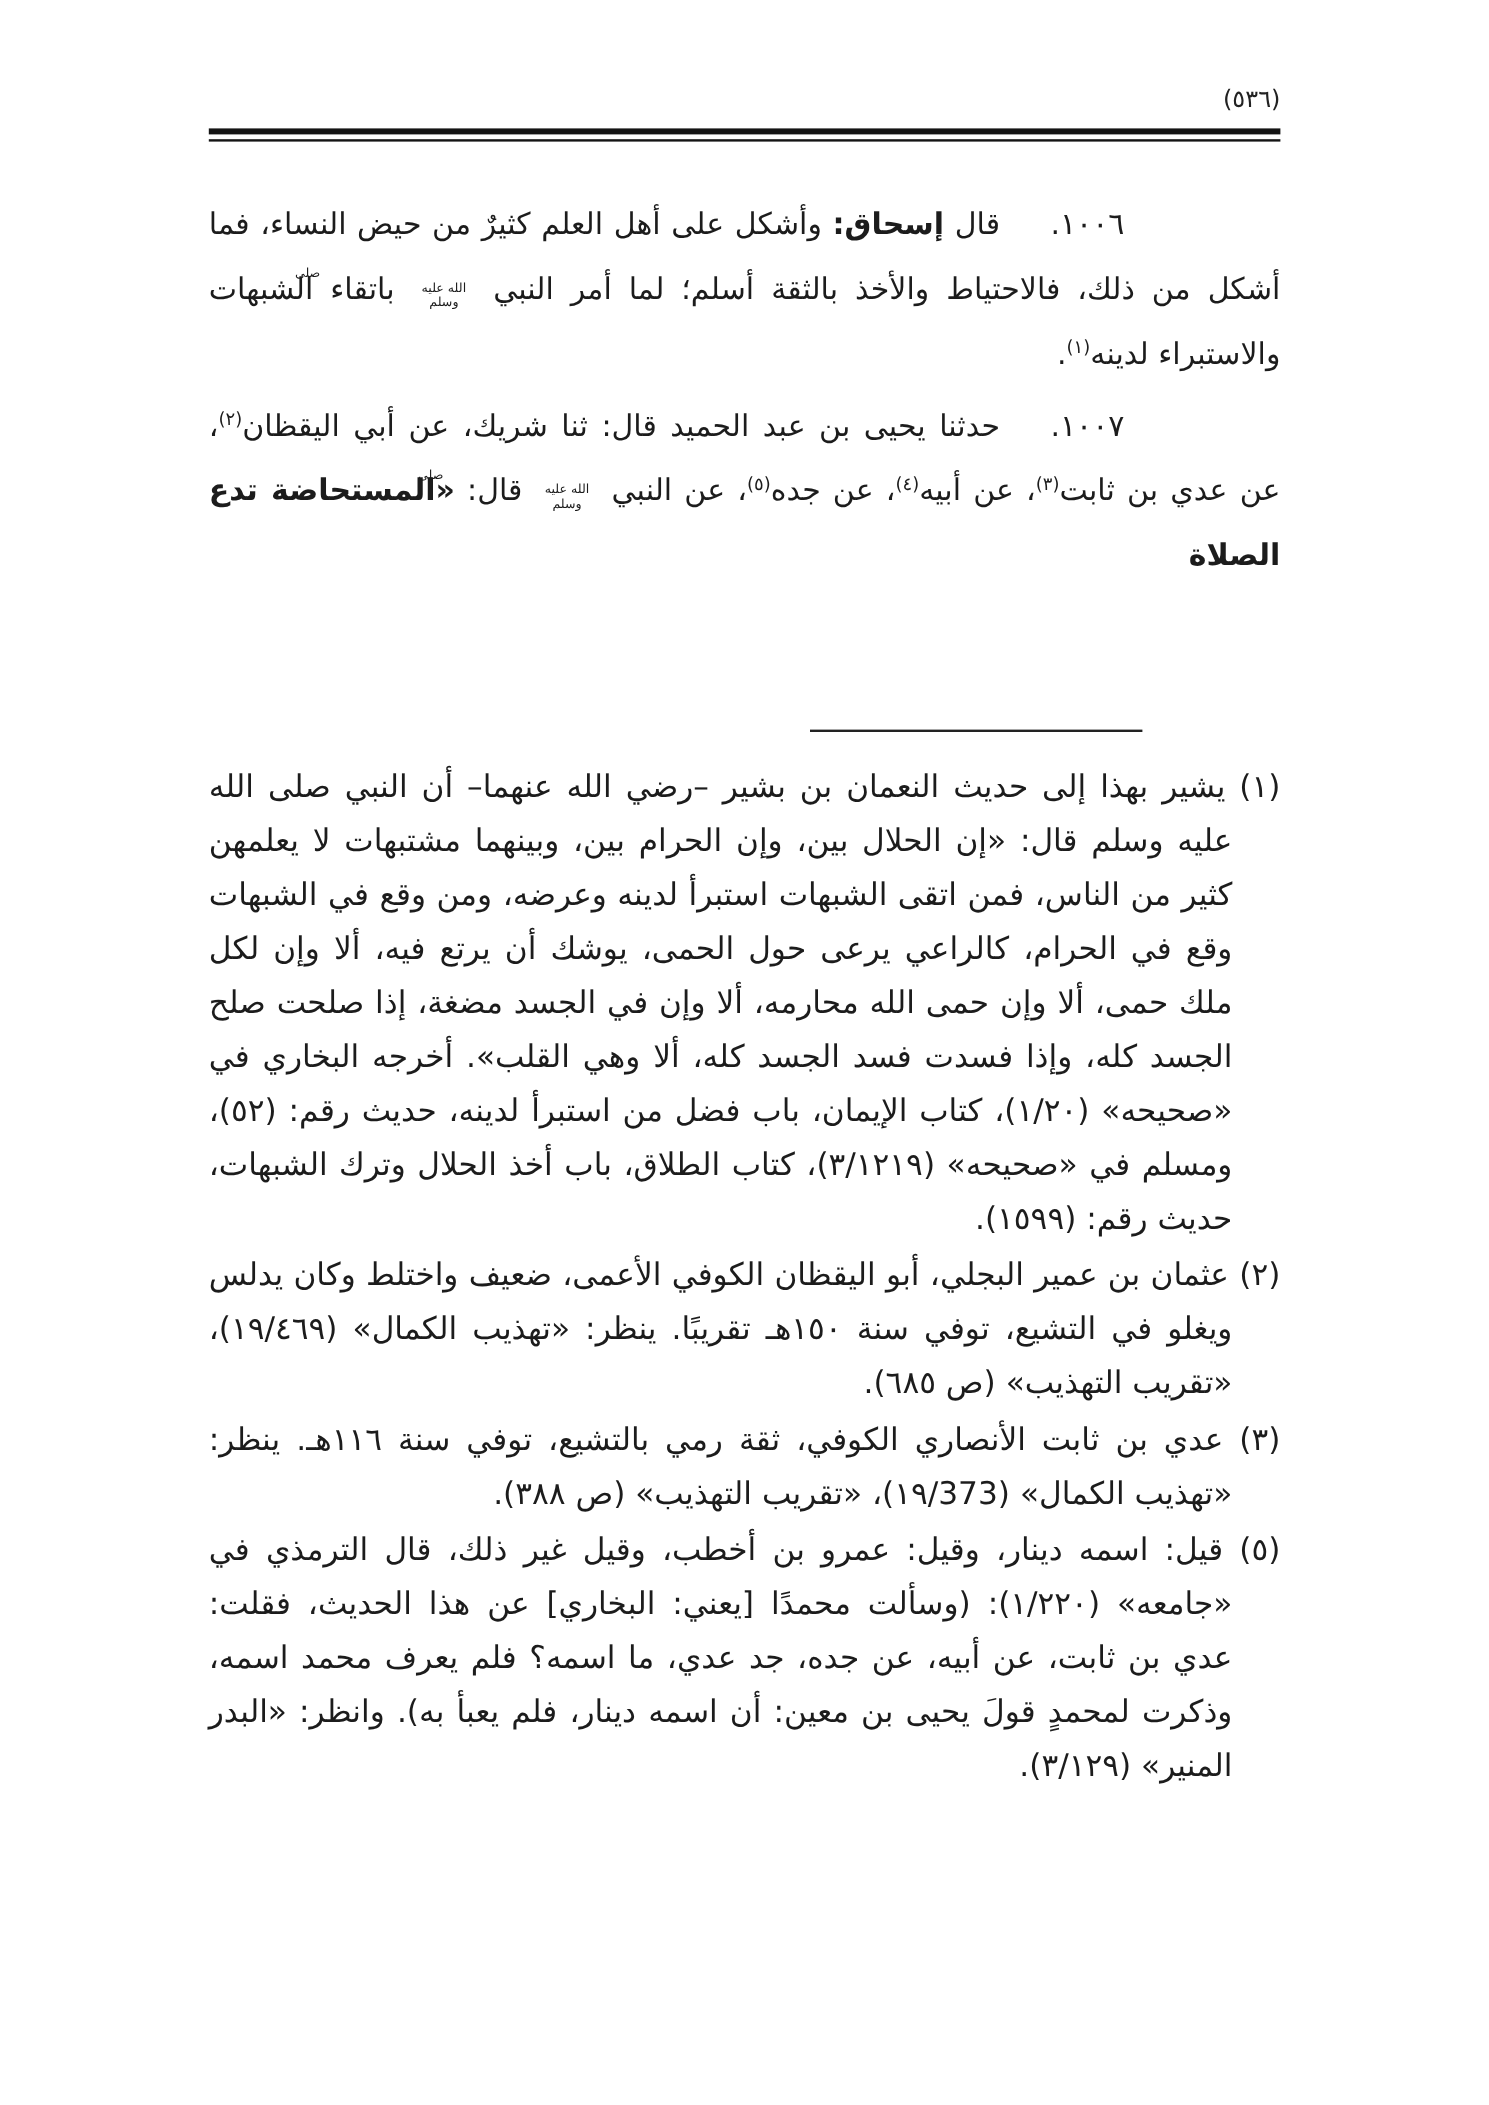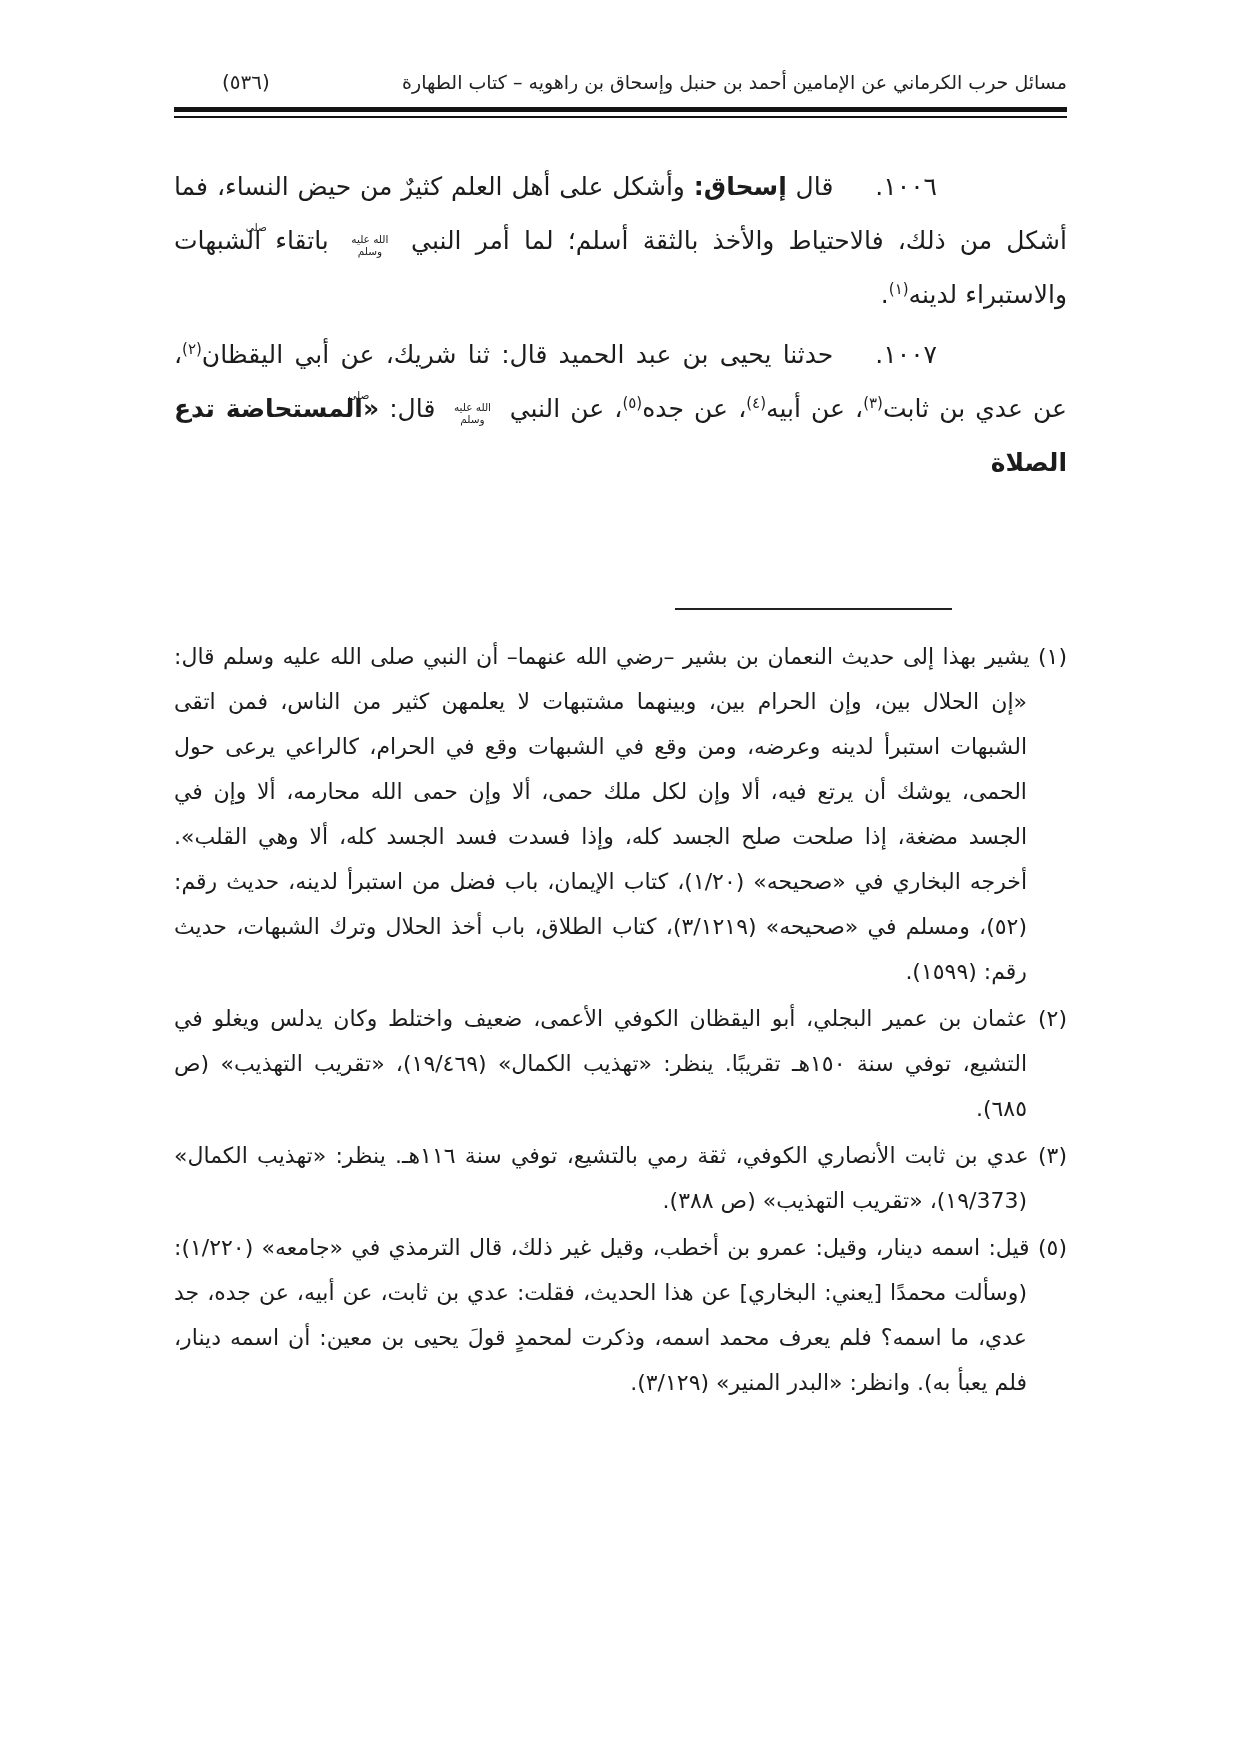--- a/index.html
+++ b/index.html
@@ -62,38 +62,37 @@
 
   
   .footnote-sep {
     width: 277px;
     height: 2px;
     background: #222;
     margin: 118px 115px 0 auto; 
   }
   .footnotes {
     margin-top: 24px;
-    font-size: 22px;
+    font-size: 26px;
     line-height: 45px;
   }
   .footnote {
     margin: 0 0 2px 0;
     text-align: justify;
     padding-right: 40px;   
     text-indent: -40px;    
   }
   .fn-marker { white-space: pre; }
 </style>
 </head>
 <body>
 
 <div class="page">
 
   <header class="page-header">
-    <div class="running-title">مسائل حرب الكرماني عن الإمامين أحمد بن حنبل وإسحاق بن راهويه – كتاب الطهارة</div>
     <div class="page-number">(٥٣٦)</div>
   </header>
 
   <div class="rule-thick"></div>
   <div class="rule-thin"></div>
 
   <main class="body-text" id="paragraphs">
       <p class="para"><span class="para-num">١٠٠٦.</span><span class="num-gap"></span><span>قال </span><span class="bold">إسحاق:</span><span> وأشكل على أهل العلم كثيرٌ من حيض النساء، فما أشكل من ذلك، فالاحتياط والأخذ بالثقة أسلم؛ لما أمر النبي </span><span class="saw-mark">صلى الله عليه وسلم</span><span> باتقاء الشبهات والاستبراء لدينه</span><sup class="fn-ref">(١)</sup><span>.</span></p>
       <p class="para"><span class="para-num">١٠٠٧.</span><span class="num-gap"></span><span>حدثنا يحيى بن عبد الحميد قال: ثنا شريك، عن أبي اليقظان</span><sup class="fn-ref">(٢)</sup><span>، عن عدي بن ثابت</span><sup class="fn-ref">(٣)</sup><span>، عن أبيه</span><sup class="fn-ref">(٤)</sup><span>، عن جده</span><sup class="fn-ref">(٥)</sup><span>، عن النبي </span><span class="saw-mark">صلى الله عليه وسلم</span><span> قال: </span><span class="bold">«المستحاضة تدع الصلاة</span></p>
     </main>

